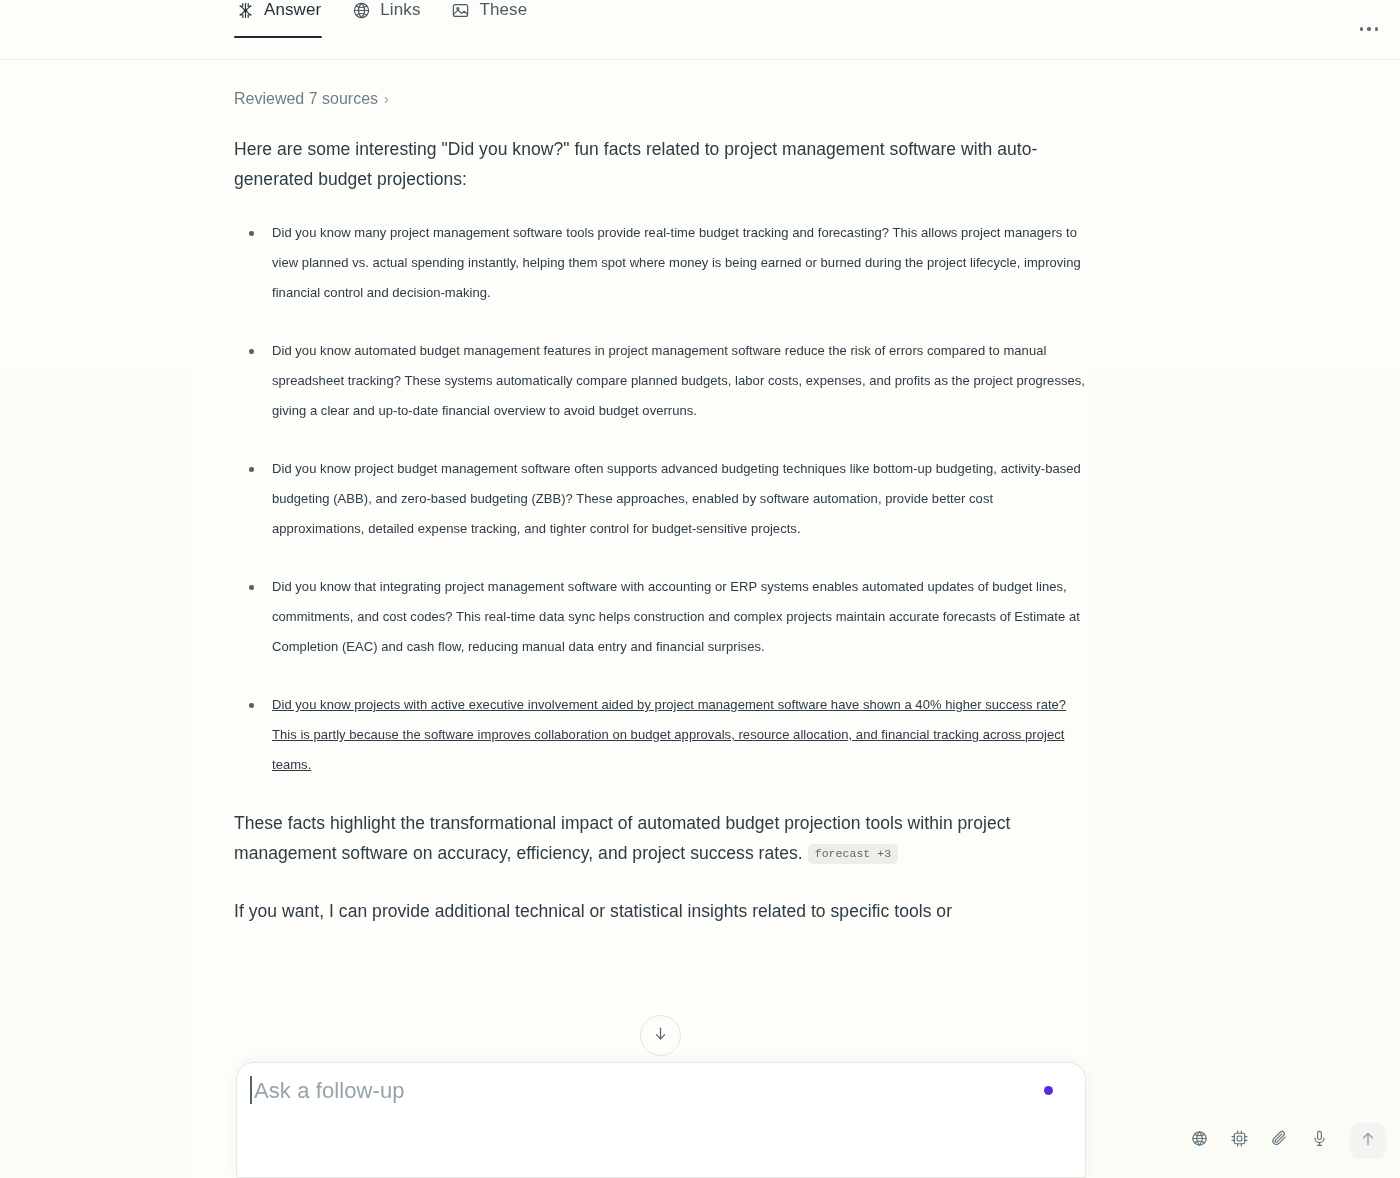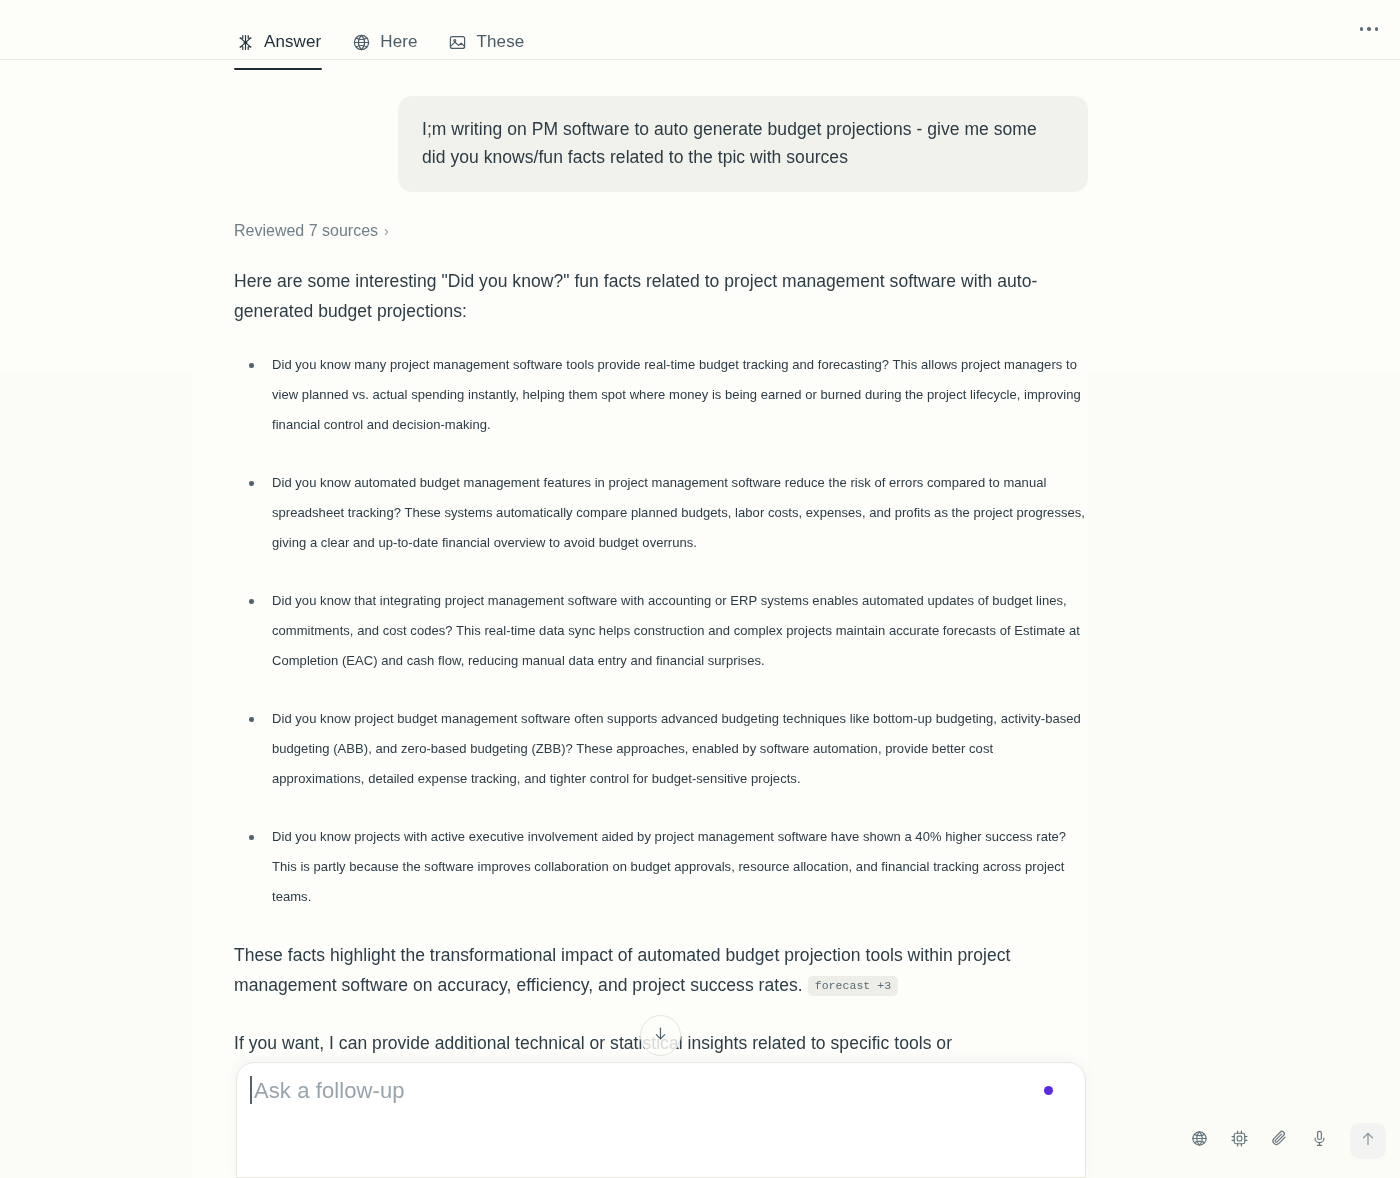--- a/index.html
+++ b/index.html
@@ -46,21 +46,21 @@
     width: 1400px; height: 1px;
     background: #ecece4;
   }
   .tabs {
     position: absolute;
     left: 234px; top: 0;
     height: 60px;
     display: flex;
     align-items: flex-start;
     gap: 28px;
-    padding-top: 32px;
+    padding-top: 0;
   }
   .tab {
     display: flex;
     align-items: center;
     gap: 9px;
     font-size: 17px;
     line-height: 20px;
     color: #4b5b64;
     padding: 0 1px 18px 1px;
     cursor: pointer;
@@ -147,21 +147,21 @@
   }
   ul.facts li {
     position: relative;
     padding-left: 38px;
     font-size: 13px;
     line-height: 30px;
     color: #2d3c45;
     margin-bottom: 28px;
     letter-spacing: 0.05px;
   }
-  ul.facts li:last-child { margin-bottom: 16px; }
+  ul.facts li:last-child { margin-bottom: 16px; text-decoration: underline; }
   ul.facts li::before {
     content: "";
     position: absolute;
     left: 15px; top: 13px;
     width: 4.5px; height: 4.5px;
     border-radius: 50%;
     background: #53636d;
   }
 
   .cite-badge {
@@ -319,21 +319,21 @@
     <div class="tab">
       <span class="ico">
         <svg width="19" height="19" viewBox="0 0 24 24" fill="none" stroke="#4b5b64" stroke-width="1.5" stroke-linecap="round">
           <circle cx="12" cy="12" r="9"></circle>
           <path d="M3 12h18"></path>
           <path d="M12 3c2.6 2.6 3.9 5.7 3.9 9s-1.3 6.4-3.9 9c-2.6-2.6-3.9-5.7-3.9-9s1.3-6.4 3.9-9z"></path>
           <path d="M5.2 6.4c2 1.2 4.3 1.8 6.8 1.8s4.8-.6 6.8-1.8"></path>
           <path d="M5.2 17.6c2-1.2 4.3-1.8 6.8-1.8s4.8.6 6.8 1.8"></path>
         </svg>
       </span>
-      <span>Here</span>
+      <span>Links</span>
     </div>
 
     <div class="tab">
       <span class="ico">
         <svg width="19" height="19" viewBox="0 0 24 24" fill="none" stroke="#4b5b64" stroke-width="1.5" stroke-linecap="round" stroke-linejoin="round">
           <rect x="3" y="4.5" width="18" height="15" rx="2.5"></rect>
           <circle cx="8.6" cy="9.6" r="1.25"></circle>
           <path d="M3.4 16.6 L8.8 11.6 L13.4 15.6 L16.6 12.9 L20.6 16.4"></path>
         </svg>
       </span>
@@ -343,36 +343,33 @@
 
   <div class="kebab">
     <i></i>
     <i></i>
     <i></i>
   </div>
 </div>
 
 <div class="content">
 
-  <div class="query-row">
-    <div class="query-bubble">I;m writing on PM software to auto generate budget projections - give me some did you knows/fun facts related to the tpic with sources</div>
-  </div>
 
   <div class="sources-row">
     <span>Reviewed 7 sources</span>
     <span class="sources-chev">›</span>
   </div>
 
   <p class="para">Here are some interesting "Did you know?" fun facts related to project management software with auto-generated budget projections:</p>
 
   <ul class="facts">
     <li>Did you know many project management software tools provide real-time budget tracking and forecasting? This allows project managers to view planned vs. actual spending instantly, helping them spot where money is being earned or burned during the project lifecycle, improving financial control and decision-making.</li>
     <li>Did you know automated budget management features in project management software reduce the risk of errors compared to manual spreadsheet tracking? These systems automatically compare planned budgets, labor costs, expenses, and profits as the project progresses, giving a clear and up-to-date financial overview to avoid budget overruns.</li>
+    <li>Did you know project budget management software often supports advanced budgeting techniques like bottom-up budgeting, activity-based budgeting (ABB), and zero-based budgeting (ZBB)? These approaches, enabled by software automation, provide better cost approximations, detailed expense tracking, and tighter control for budget-sensitive projects.</li>
     <li>Did you know that integrating project management software with accounting or ERP systems enables automated updates of budget lines, commitments, and cost codes? This real-time data sync helps construction and complex projects maintain accurate forecasts of Estimate at Completion (EAC) and cash flow, reducing manual data entry and financial surprises.</li>
-    <li>Did you know project budget management software often supports advanced budgeting techniques like bottom-up budgeting, activity-based budgeting (ABB), and zero-based budgeting (ZBB)? These approaches, enabled by software automation, provide better cost approximations, detailed expense tracking, and tighter control for budget-sensitive projects.</li>
     <li>Did you know projects with active executive involvement aided by project management software have shown a 40% higher success rate? This is partly because the software improves collaboration on budget approvals, resource allocation, and financial tracking across project teams.</li>
   </ul>
 
   <p class="para closing"><span>These facts highlight the transformational impact of automated budget projection tools within project management software on accuracy, efficiency, and project success rates.</span><span class="cite-badge">forecast +3</span></p>
 
   <p class="para tail">If you want, I can provide additional technical or statistical insights related to specific tools or</p>
 </div>
 
 <div class="scroll-btn">
   <span>

